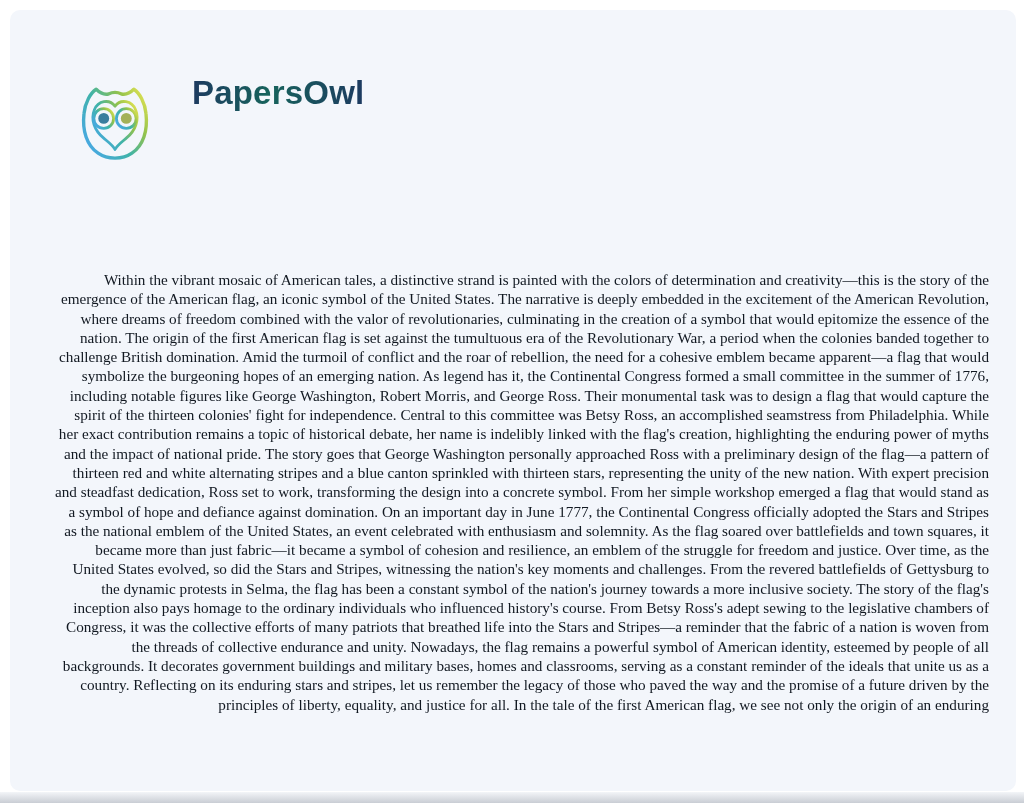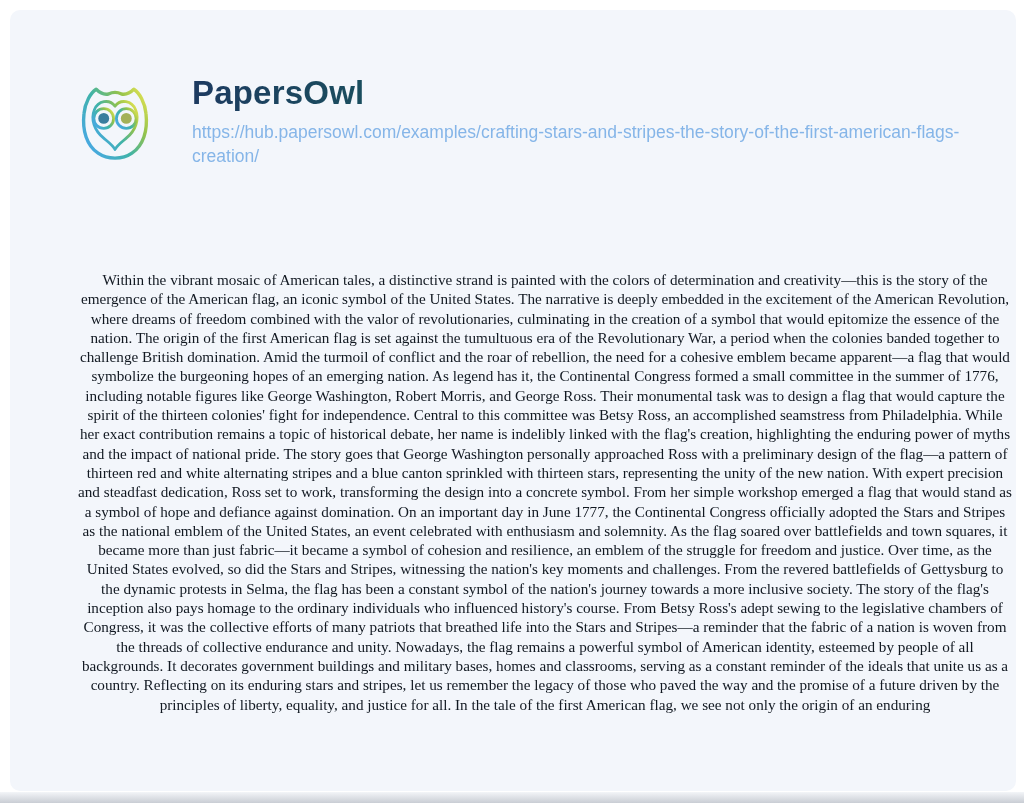--- a/index.html
+++ b/index.html
@@ -77,22 +77,21 @@
   }
   .article-body {
     position: absolute;
     left: 45px;
     top: 260px;
     width: 934px;
     font-family: "Liberation Serif", "DejaVu Serif", serif;
     font-size: 15.2px;
     line-height: 19.3px;
     color: #111821;
-    text-align: center;
-    margin-left: 23px;
+    text-align: right;
   }
 </style>
 </head>
 <body>
 
 <div class="page-card">
 
   <div class="header">
     <div class="logo-box">
       <svg viewBox="0 0 100 100" width="94" height="94" aria-hidden="true">
@@ -127,21 +126,20 @@
         <circle cx="62" cy="43" r="10.5" fill="none" stroke="url(#owlGrad)" stroke-width="3"></circle>
 
         <circle id="leftEye" cx="38" cy="43" r="5.8" fill="#3a7d9e"></circle>
         <circle id="rightEye" cx="62" cy="43" r="5.8" fill="#a3b157"></circle>
 
         <path d="M 50 56 L 50 66" fill="none" stroke="url(#owlGrad)" stroke-width="2.6" stroke-linecap="round"></path>
       </svg>
     </div>
     <div class="brand-text">
       <div class="brand-name">PapersOwl</div>
-      <a class="brand-url" href="#">https://hub.papersowl.com/examples/crafting-stars-and-stripes-the-story-of-the-first-american-flags-creation/</a>
     </div>
   </div>
 
 
   <div class="article-body">Within the vibrant mosaic of American tales, a distinctive strand is painted with the colors of determination and creativity—this is the story of the emergence of the American flag, an iconic symbol of the United States. The narrative is deeply embedded in the excitement of the American Revolution, where dreams of freedom combined with the valor of revolutionaries, culminating in the creation of a symbol that would epitomize the essence of the nation. The origin of the first American flag is set against the tumultuous era of the Revolutionary War, a period when the colonies banded together to challenge British domination. Amid the turmoil of conflict and the roar of rebellion, the need for a cohesive emblem became apparent—a flag that would symbolize the burgeoning hopes of an emerging nation. As legend has it, the Continental Congress formed a small committee in the summer of 1776, including notable figures like George Washington, Robert Morris, and George Ross. Their monumental task was to design a flag that would capture the spirit of the thirteen colonies' fight for independence. Central to this committee was Betsy Ross, an accomplished seamstress from Philadelphia. While her exact contribution remains a topic of historical debate, her name is indelibly linked with the flag's creation, highlighting the enduring power of myths and the impact of national pride. The story goes that George Washington personally approached Ross with a preliminary design of the flag—a pattern of thirteen red and white alternating stripes and a blue canton sprinkled with thirteen stars, representing the unity of the new nation. With expert precision and steadfast dedication, Ross set to work, transforming the design into a concrete symbol. From her simple workshop emerged a flag that would stand as a symbol of hope and defiance against domination. On an important day in June 1777, the Continental Congress officially adopted the Stars and Stripes as the national emblem of the United States, an event celebrated with enthusiasm and solemnity. As the flag soared over battlefields and town squares, it became more than just fabric—it became a symbol of cohesion and resilience, an emblem of the struggle for freedom and justice. Over time, as the United States evolved, so did the Stars and Stripes, witnessing the nation's key moments and challenges. From the revered battlefields of Gettysburg to the dynamic protests in Selma, the flag has been a constant symbol of the nation's journey towards a more inclusive society. The story of the flag's inception also pays homage to the ordinary individuals who influenced history's course. From Betsy Ross's adept sewing to the legislative chambers of Congress, it was the collective efforts of many patriots that breathed life into the Stars and Stripes—a reminder that the fabric of a nation is woven from the threads of collective endurance and unity. Nowadays, the flag remains a powerful symbol of American identity, esteemed by people of all backgrounds. It decorates government buildings and military bases, homes and classrooms, serving as a constant reminder of the ideals that unite us as a country. Reflecting on its enduring stars and stripes, let us remember the legacy of those who paved the way and the promise of a future driven by the principles of liberty, equality, and justice for all. In the tale of the first American flag, we see not only the origin of an enduring</div>
 
 </div>
 
 <div class="bottom-edge"></div>
 

